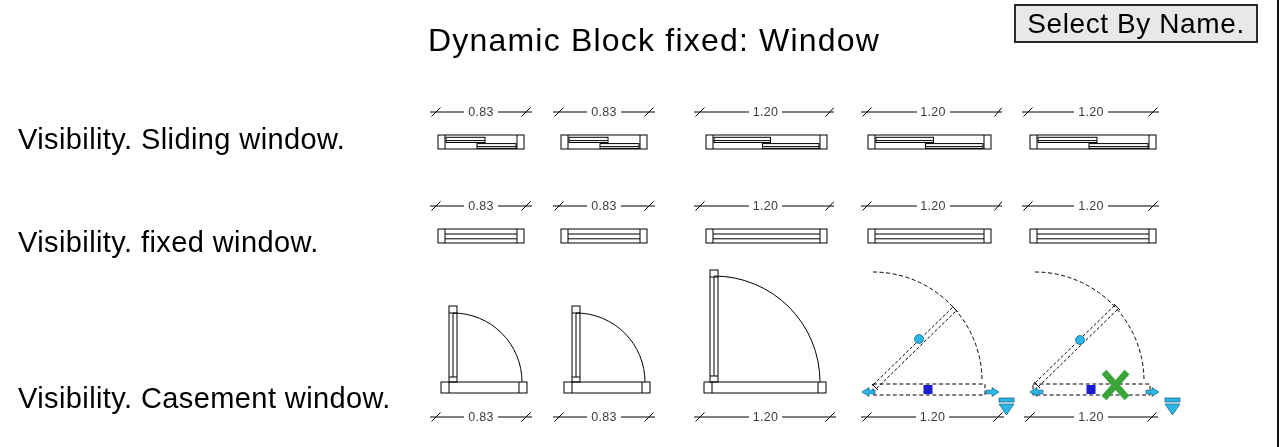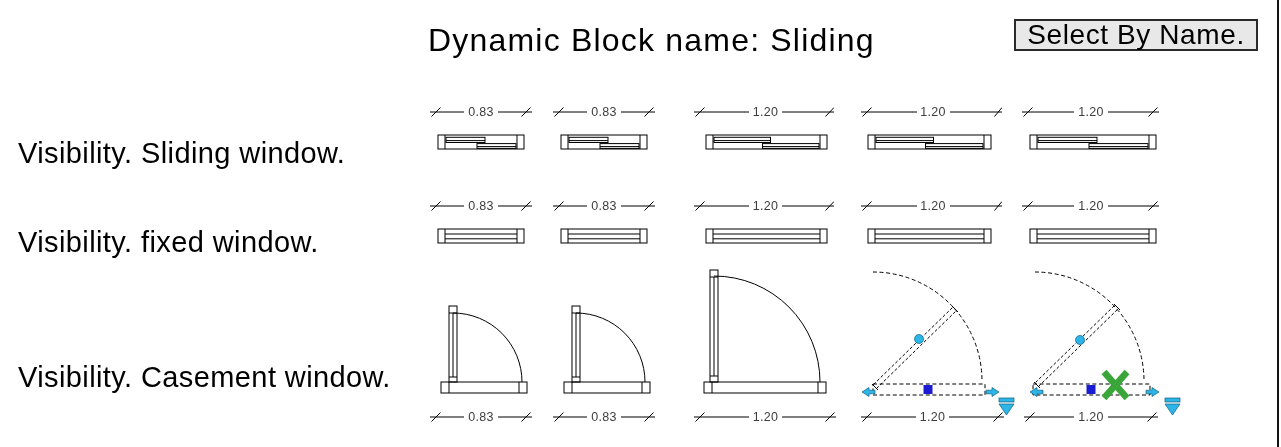--- a/index.html
+++ b/index.html
@@ -2,42 +2,42 @@
 <html><head>
 <meta charset="utf-8">
 <style>
   html,body{margin:0;padding:0;}
   body{width:1281px;height:447px;background:#ffffff;position:relative;overflow:hidden;
        font-family:"Liberation Sans",sans-serif;}
   .abs{position:absolute;}
   .cadtext{color:#000;white-space:nowrap;}
   .title{left:428px;top:22px;font-size:32px;letter-spacing:1.2px;}
   .rowlabel{left:18px;font-size:29px;letter-spacing:0.4px;}
-  .btn{left:1014px;top:19px;width:244px;height:32px;background:#e8e8e8;border:2px solid #2a2a2a;
+  .btn{left:1014px;top:4px;width:244px;height:39px;background:#e8e8e8;border:2px solid #2a2a2a;
        display:flex;align-items:center;justify-content:center;font-size:28px;letter-spacing:0.6px;
        color:#000;box-sizing:border-box;cursor:pointer;}
   .rborder{left:1277px;top:0;width:2px;height:447px;background:#141414;}
   svg{display:block;}
   .ln{stroke:#000;fill:none;stroke-width:1;}
   .dash{stroke:#000;fill:none;stroke-width:1;stroke-dasharray:4 2.6;}
   .dash2{stroke:#000;fill:none;stroke-width:1;stroke-dasharray:3 2.1;}
   .dimtxt{font-family:"Liberation Sans",sans-serif;font-size:12.5px;fill:#3d3d3d;letter-spacing:0.3px;}
   .grip{stroke:#10607e;stroke-width:0.7;}
   .gx{stroke-width:6.5;fill:none;stroke-linecap:butt;}
 </style>
 </head>
 <body>
 
-<div class="abs cadtext title">Dynamic Block name: Sliding</div>
+<div class="abs cadtext title">Dynamic Block fixed: Window</div>
 <div class="abs btn">Select By Name.</div>
 <div class="abs rborder"></div>
 
-<div class="abs cadtext rowlabel" style="top:137px">Visibility. Sliding window.</div>
+<div class="abs cadtext rowlabel" style="top:123px">Visibility. Sliding window.</div>
 <div class="abs cadtext rowlabel" style="top:226px">Visibility. fixed window.</div>
-<div class="abs cadtext rowlabel" style="top:361px">Visibility. Casement window.</div>
+<div class="abs cadtext rowlabel" style="top:382px">Visibility. Casement window.</div>
 
 <svg class="abs" style="left:430px;top:99px" width="102" height="56">
   <g>
     <line class="ln" x1="0" y1="13" x2="34" y2="13"></line>
       <line class="ln" x1="68" y1="13" x2="102" y2="13"></line>
     <line class="ln" x1="1.5" y1="17.5" x2="10.5" y2="8.5"></line>
     <line class="ln" x1="91.5" y1="17.5" x2="100.5" y2="8.5"></line>
     <text class="dimtxt" x="51" y="17" text-anchor="middle">0.83</text>
   </g>
   <g>

